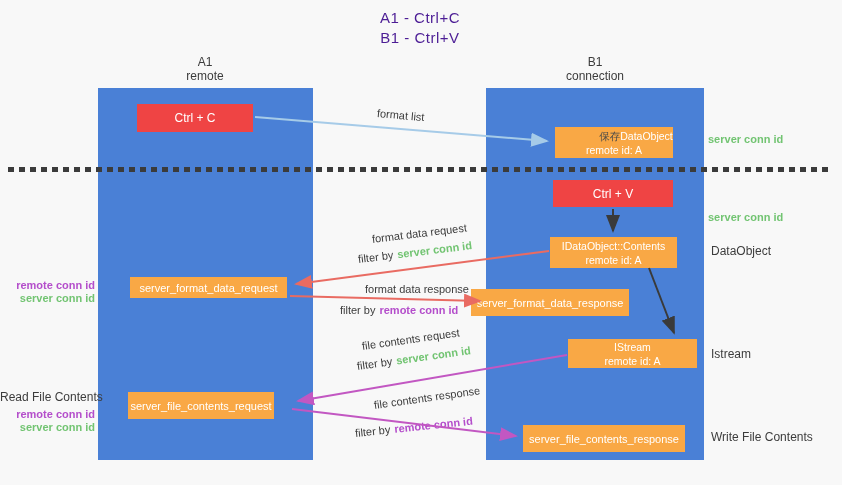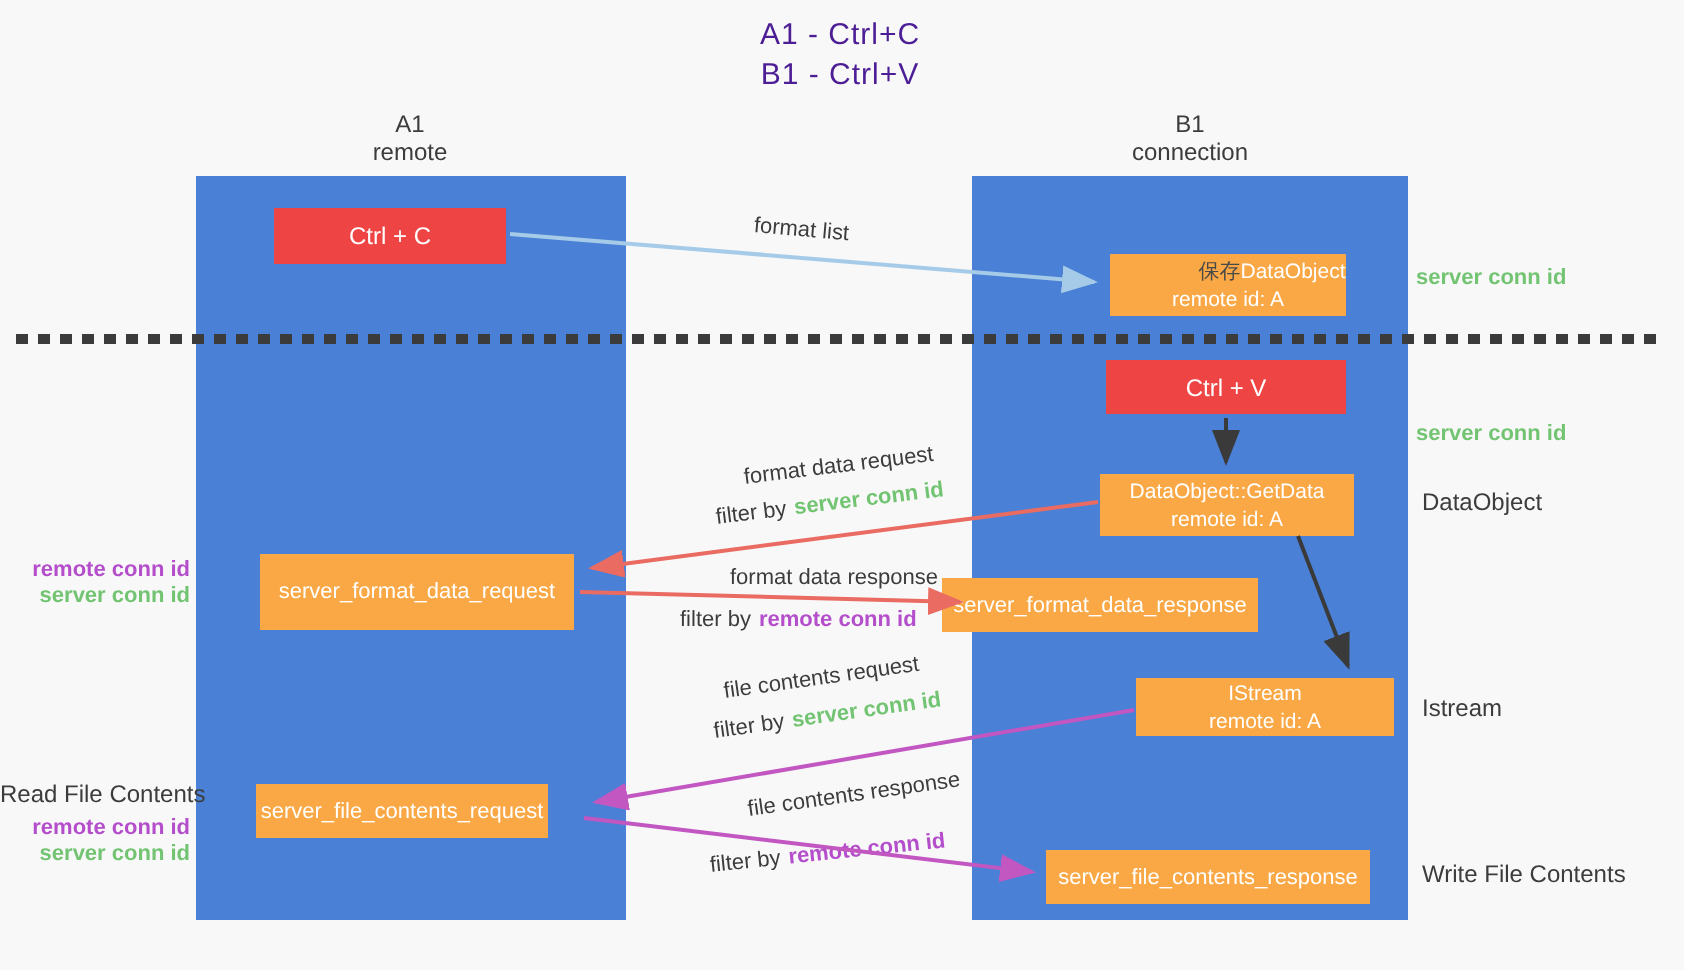--- a/index.html
+++ b/index.html
@@ -63,38 +63,38 @@
 </div>
 
 <div class="abs column" style="left:98px;width:215px;"></div>
 <div class="abs column" style="left:486px;width:218px;"></div>
 
 <div class="abs dotted-sep"></div>
 
 <div class="abs node green" style="left:137px;top:104px;width:116px;height:28px;">
   <span>Ctrl + C</span>
 </div>
-<div class="abs node orange" style="left:130px;top:277px;width:157px;height:38px;align-items:center;">
+<div class="abs node orange" style="left:130px;top:277px;width:157px;height:21px;align-items:center;">
   <span>server_format_data_request</span>
 </div>
 <div class="abs node orange" style="left:128px;top:392px;width:146px;height:27px;">
   <span>server_file_contents_request</span>
 </div>
 
 <div class="abs node orange small" style="left:555px;top:127px;width:118px;height:31px;">
   <div>
     <span class="prefix-dark">保存</span><span>DataObject</span>
   </div>
   <div>remote id: A</div>
 </div>
 <div class="abs node green" style="left:553px;top:180px;width:120px;height:27px;">
   <span>Ctrl + V</span>
 </div>
 <div class="abs node orange small" style="left:550px;top:237px;width:127px;height:31px;">
-  <div>DataObject::GetData</div>
+  <div>IDataObject::Contents</div>
   <div>remote id: A</div>
 </div>
 <div class="abs node orange" style="left:471px;top:289px;width:158px;height:27px;justify-content:center;">
   <span>server_format_data_response</span>
 </div>
 <div class="abs node orange small" style="left:568px;top:339px;width:129px;height:29px;">
   <div>IStream</div>
   <div>remote id: A</div>
 </div>
 <div class="abs node orange" style="left:523px;top:425px;width:162px;height:27px;">

